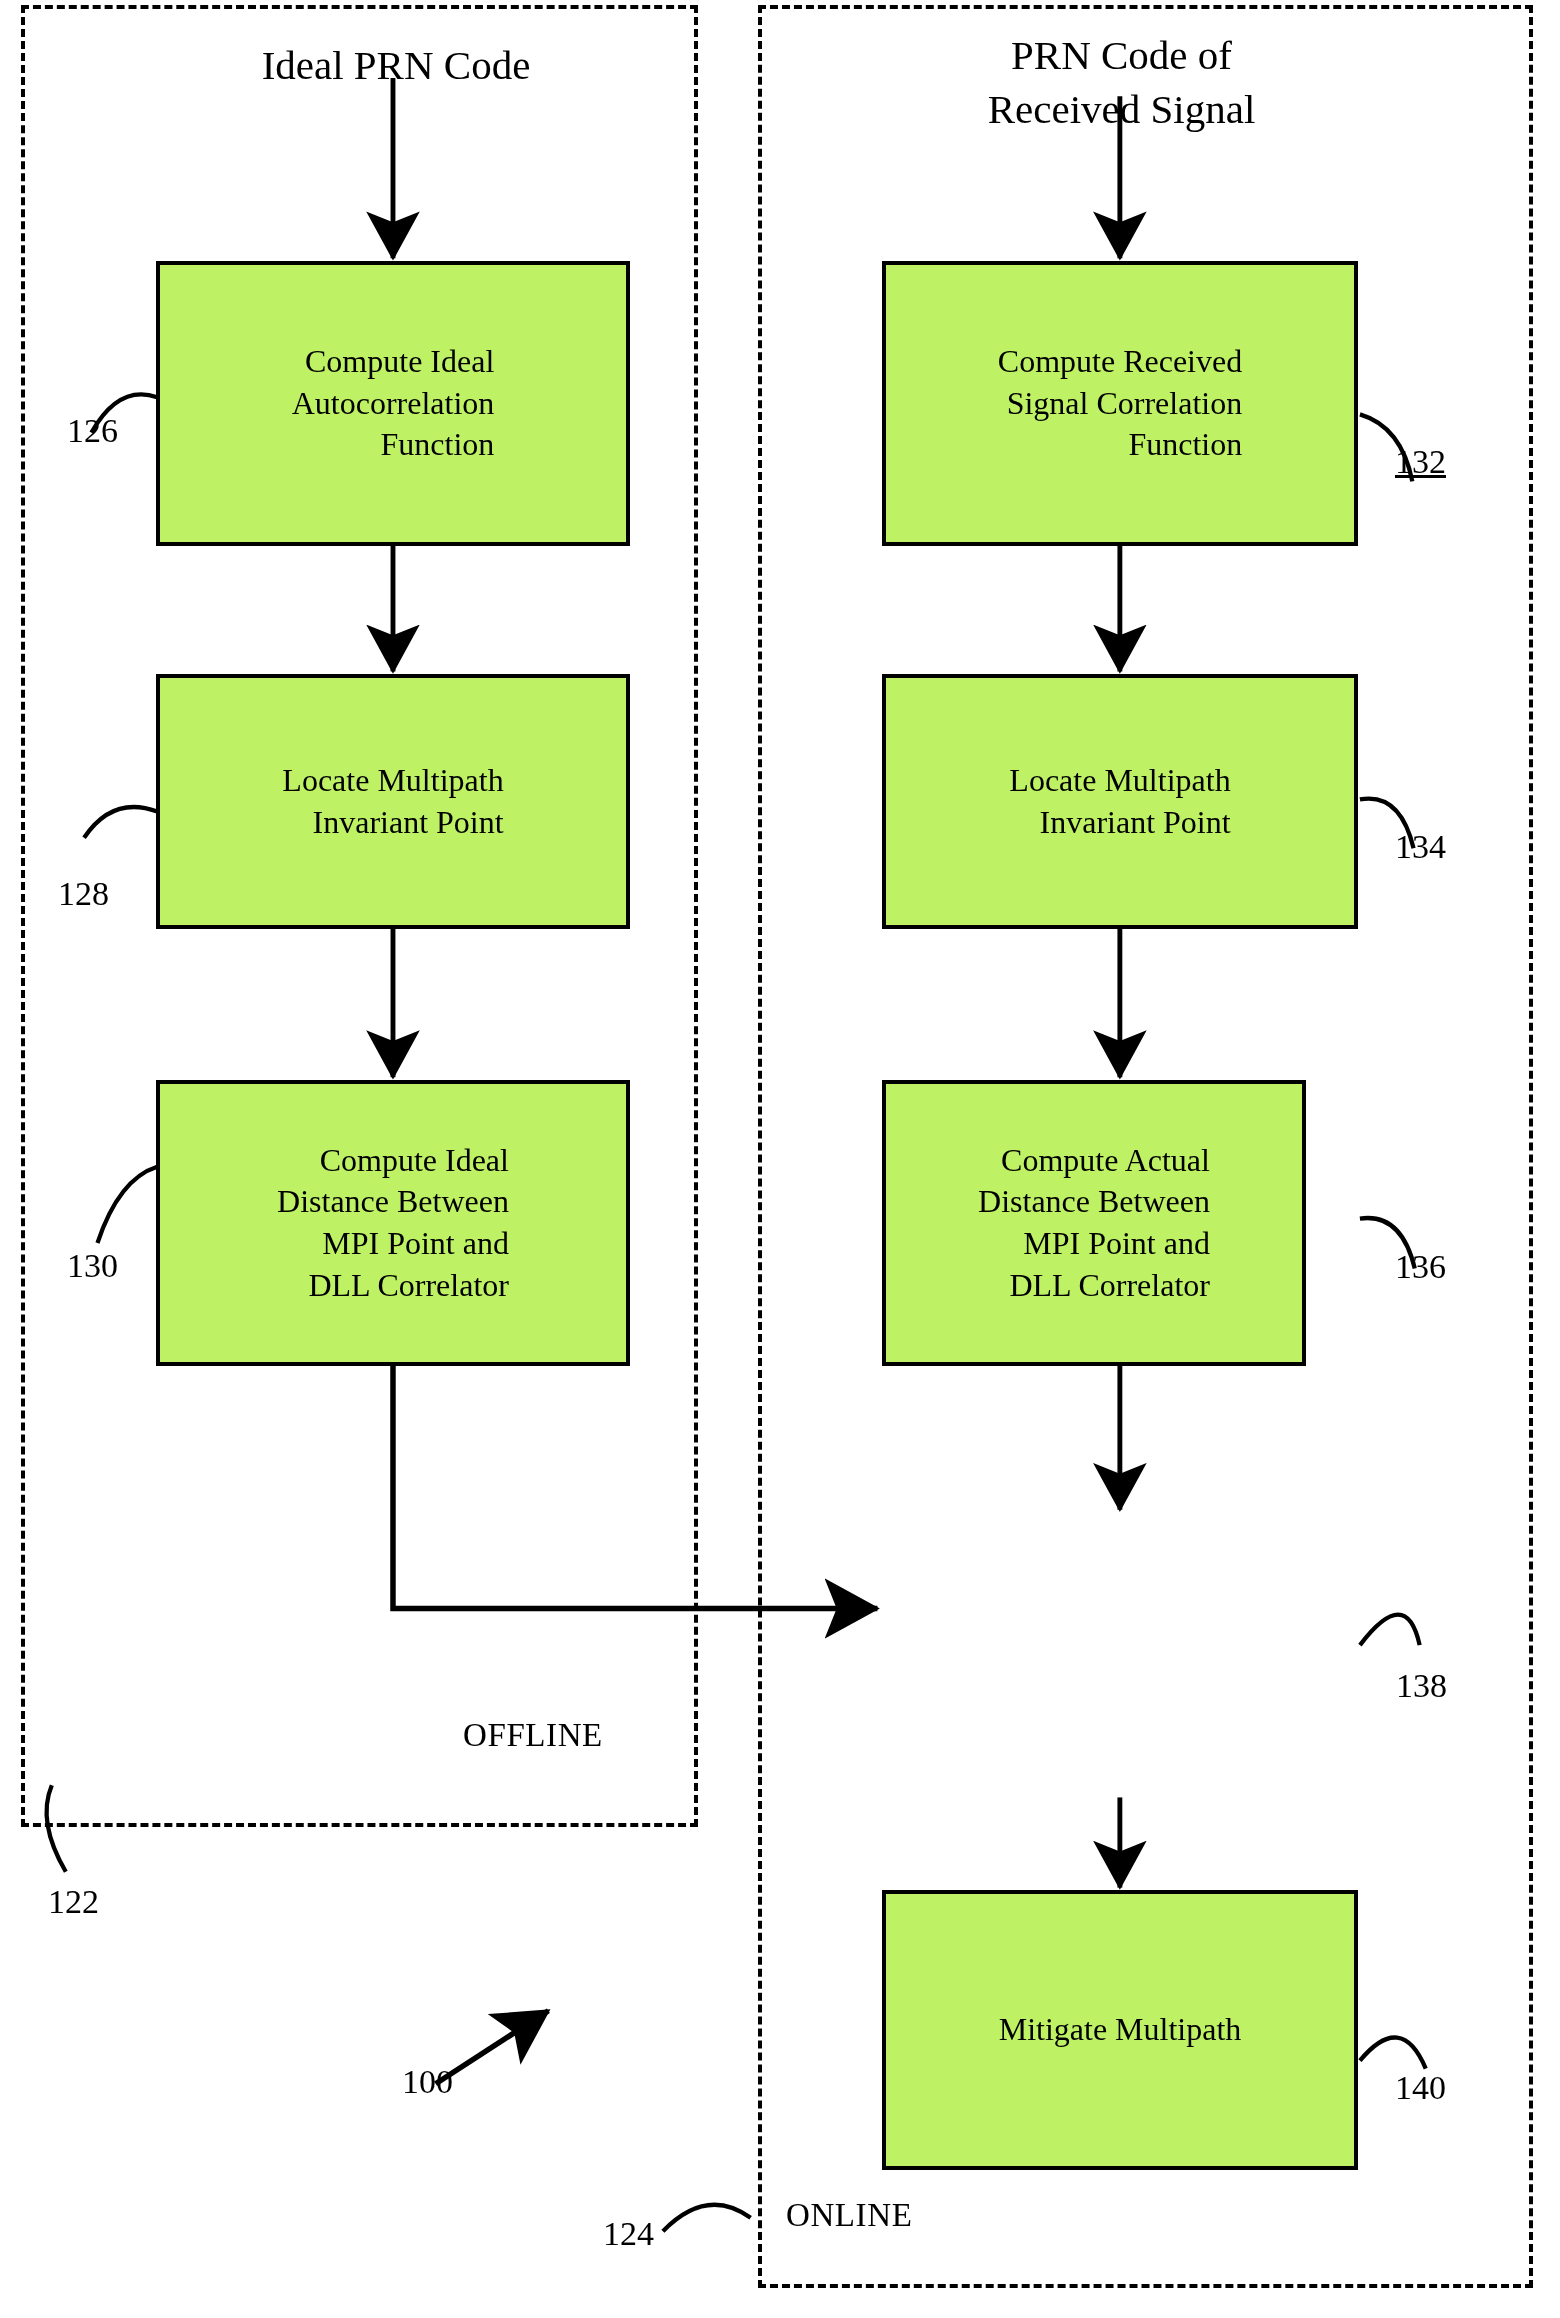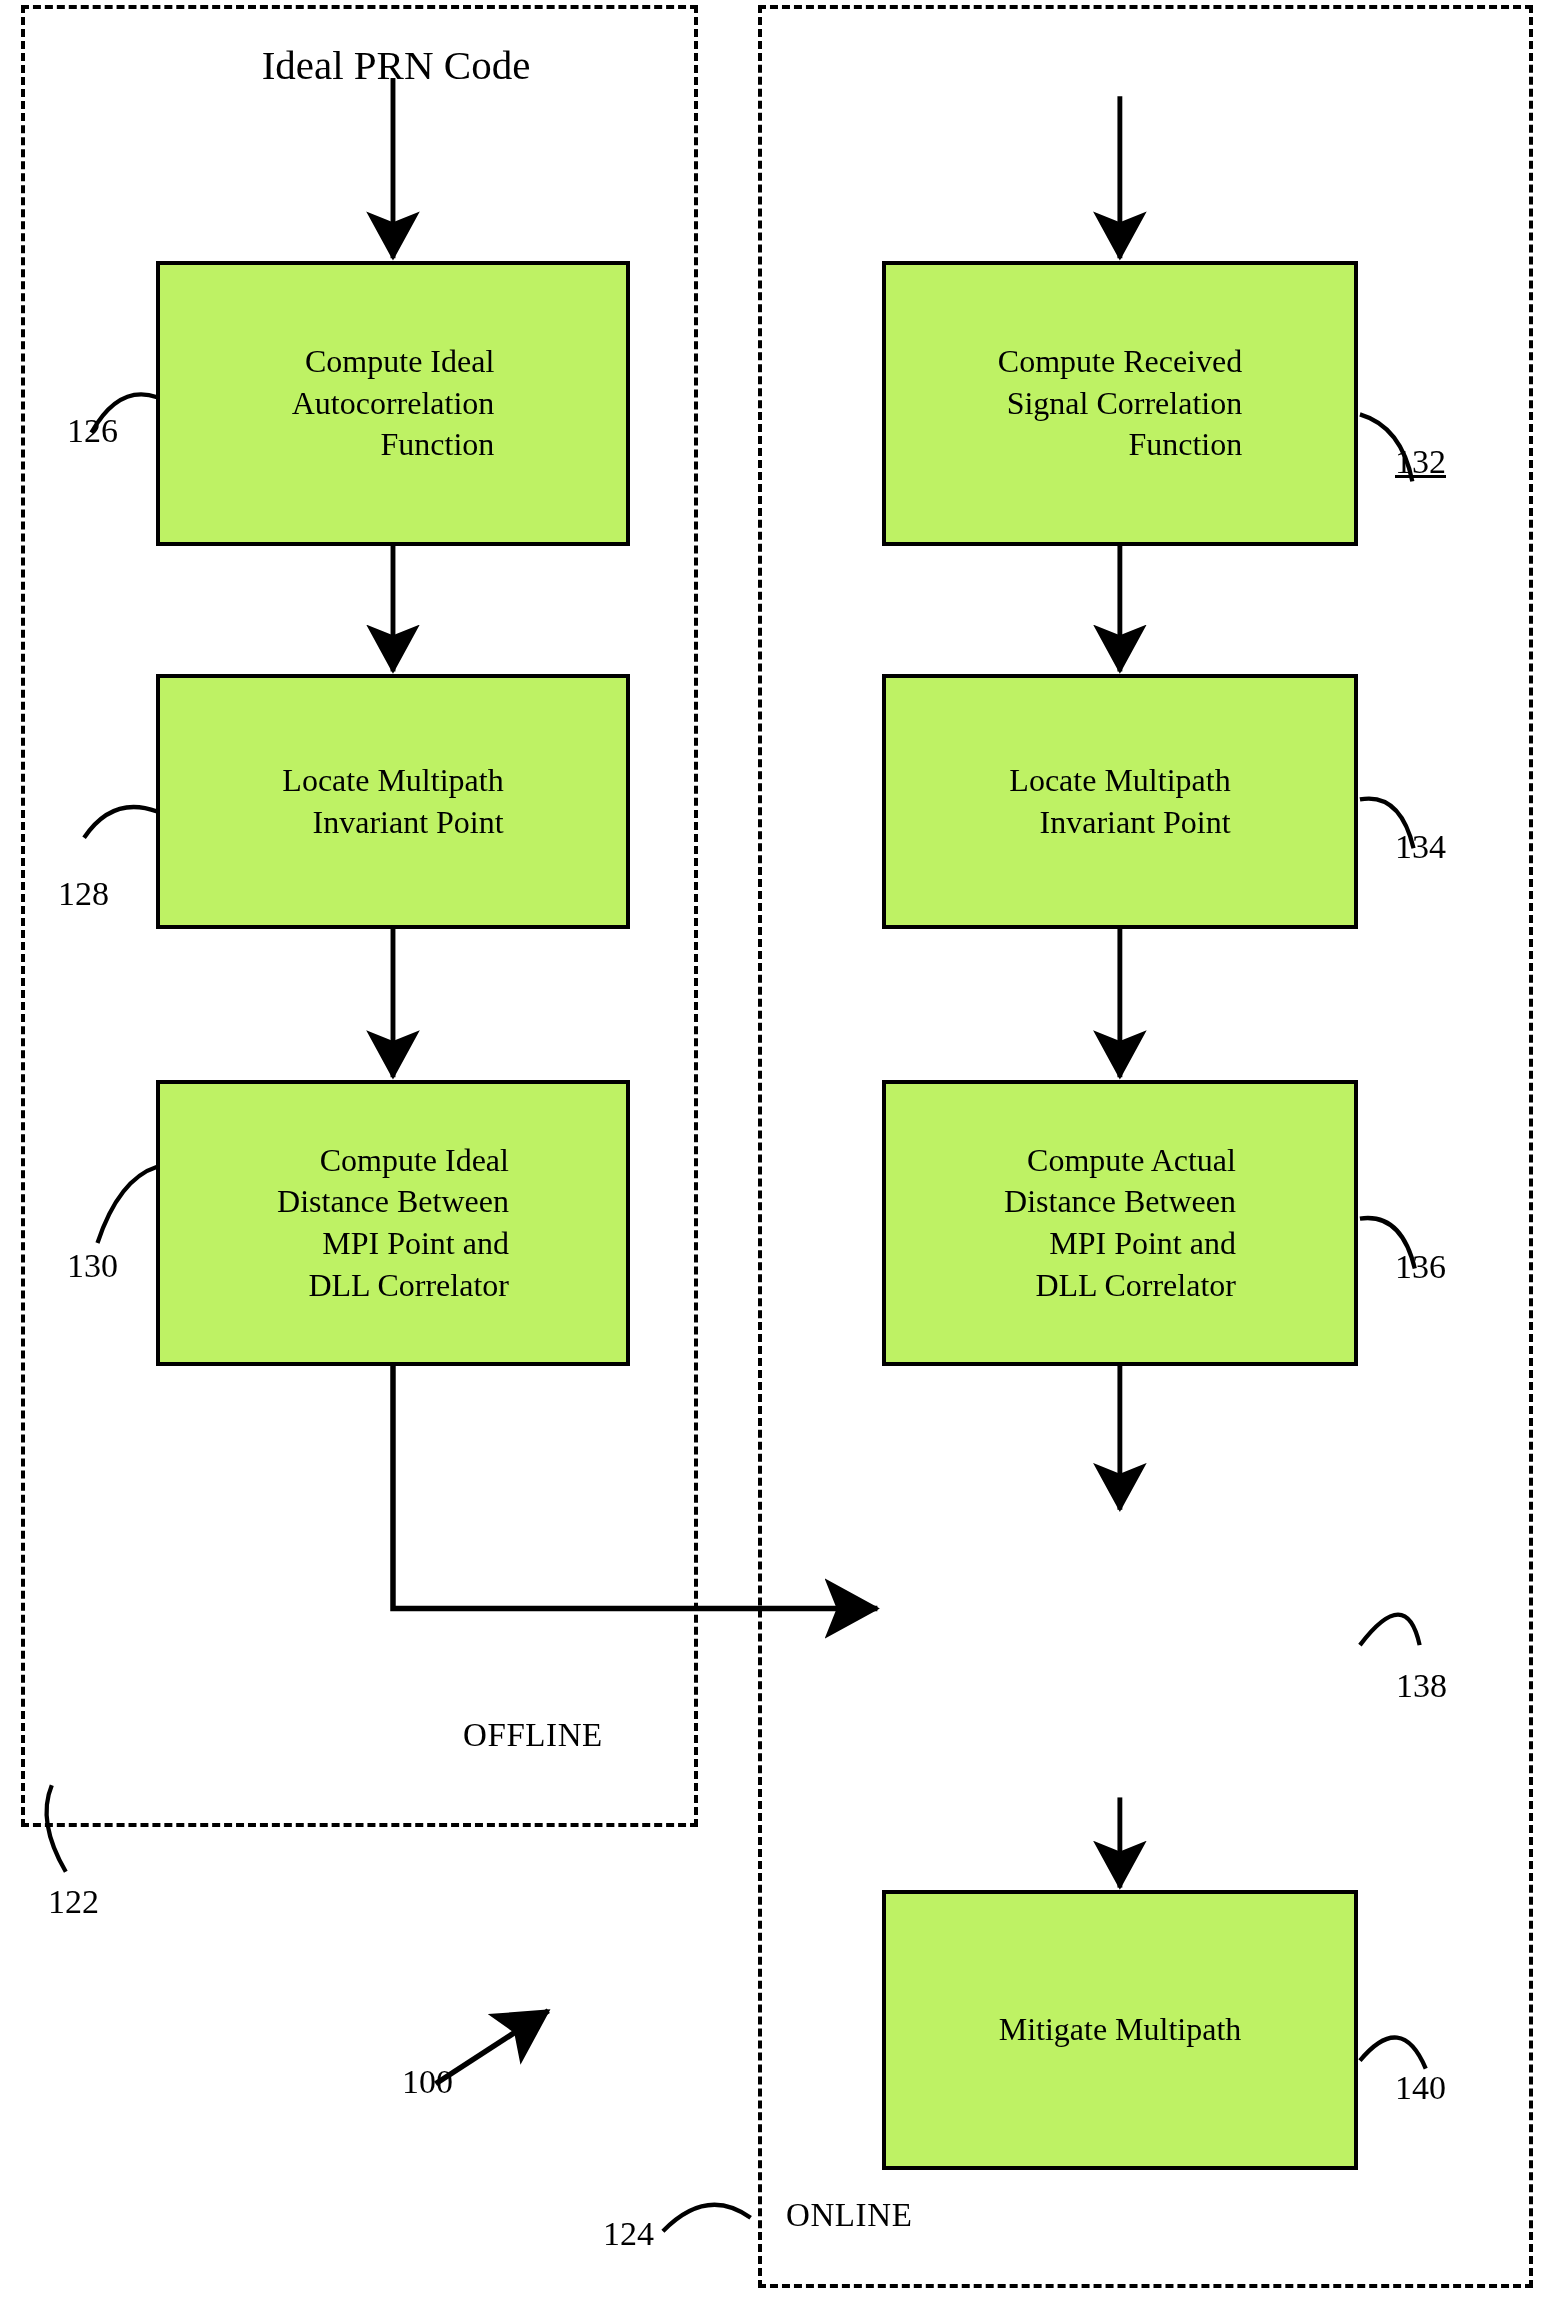--- a/index.html
+++ b/index.html
@@ -48,21 +48,21 @@
     white-space:pre-line;
     padding:0 8.5px;
   }
 
   #box-126{left:156px; top:261px;  width:474px; height:285px;}
   #box-128{left:156px; top:674px; width:474px; height:255px;}
   #box-130{left:156px; top:1080px; width:474px; height:286px;}
 
   #box-132{left:882px;top:261px;  width:476px; height:285px;}
   #box-134{left:882px;top:674px; width:476px; height:255px;}
-  #box-136{left:882px;top:1080px; width:476px; height:286px;}
+  #box-136{left:882px;top:1080px; width:424px; height:286px;}
   #box-138{left:882px;top:1512px; width:476px; height:285px;}
   #box-140{left:882px;top:1890px; width:476px; height:280px;}
 
   
   .src-caption{
     position:absolute;
     font-size:41px;
     line-height:1.32;
     text-align:center;
     white-space:pre-line;
@@ -97,20 +97,22 @@
 
 <div id="root">
 
   <div class="panel" id="panel-offline"></div>
   <div class="panel" id="panel-online"></div>
 
   <div class="panel-label" id="label-offline">OFFLINE</div>
   <div class="panel-label" id="label-online">ONLINE</div>
 
   <div class="src-caption" id="caption-ideal">Ideal PRN Code</div>
+  <div class="src-caption" id="caption-recv">PRN Code of
+Received Signal</div>
 
   <div class="pbox" id="box-126">
     <div class="ptext">Compute Ideal
 Autocorrelation
 Function</div>
   </div>
   <div class="pbox" id="box-128">
     <div class="ptext">Locate Multipath
 Invariant Point</div>
   </div>

